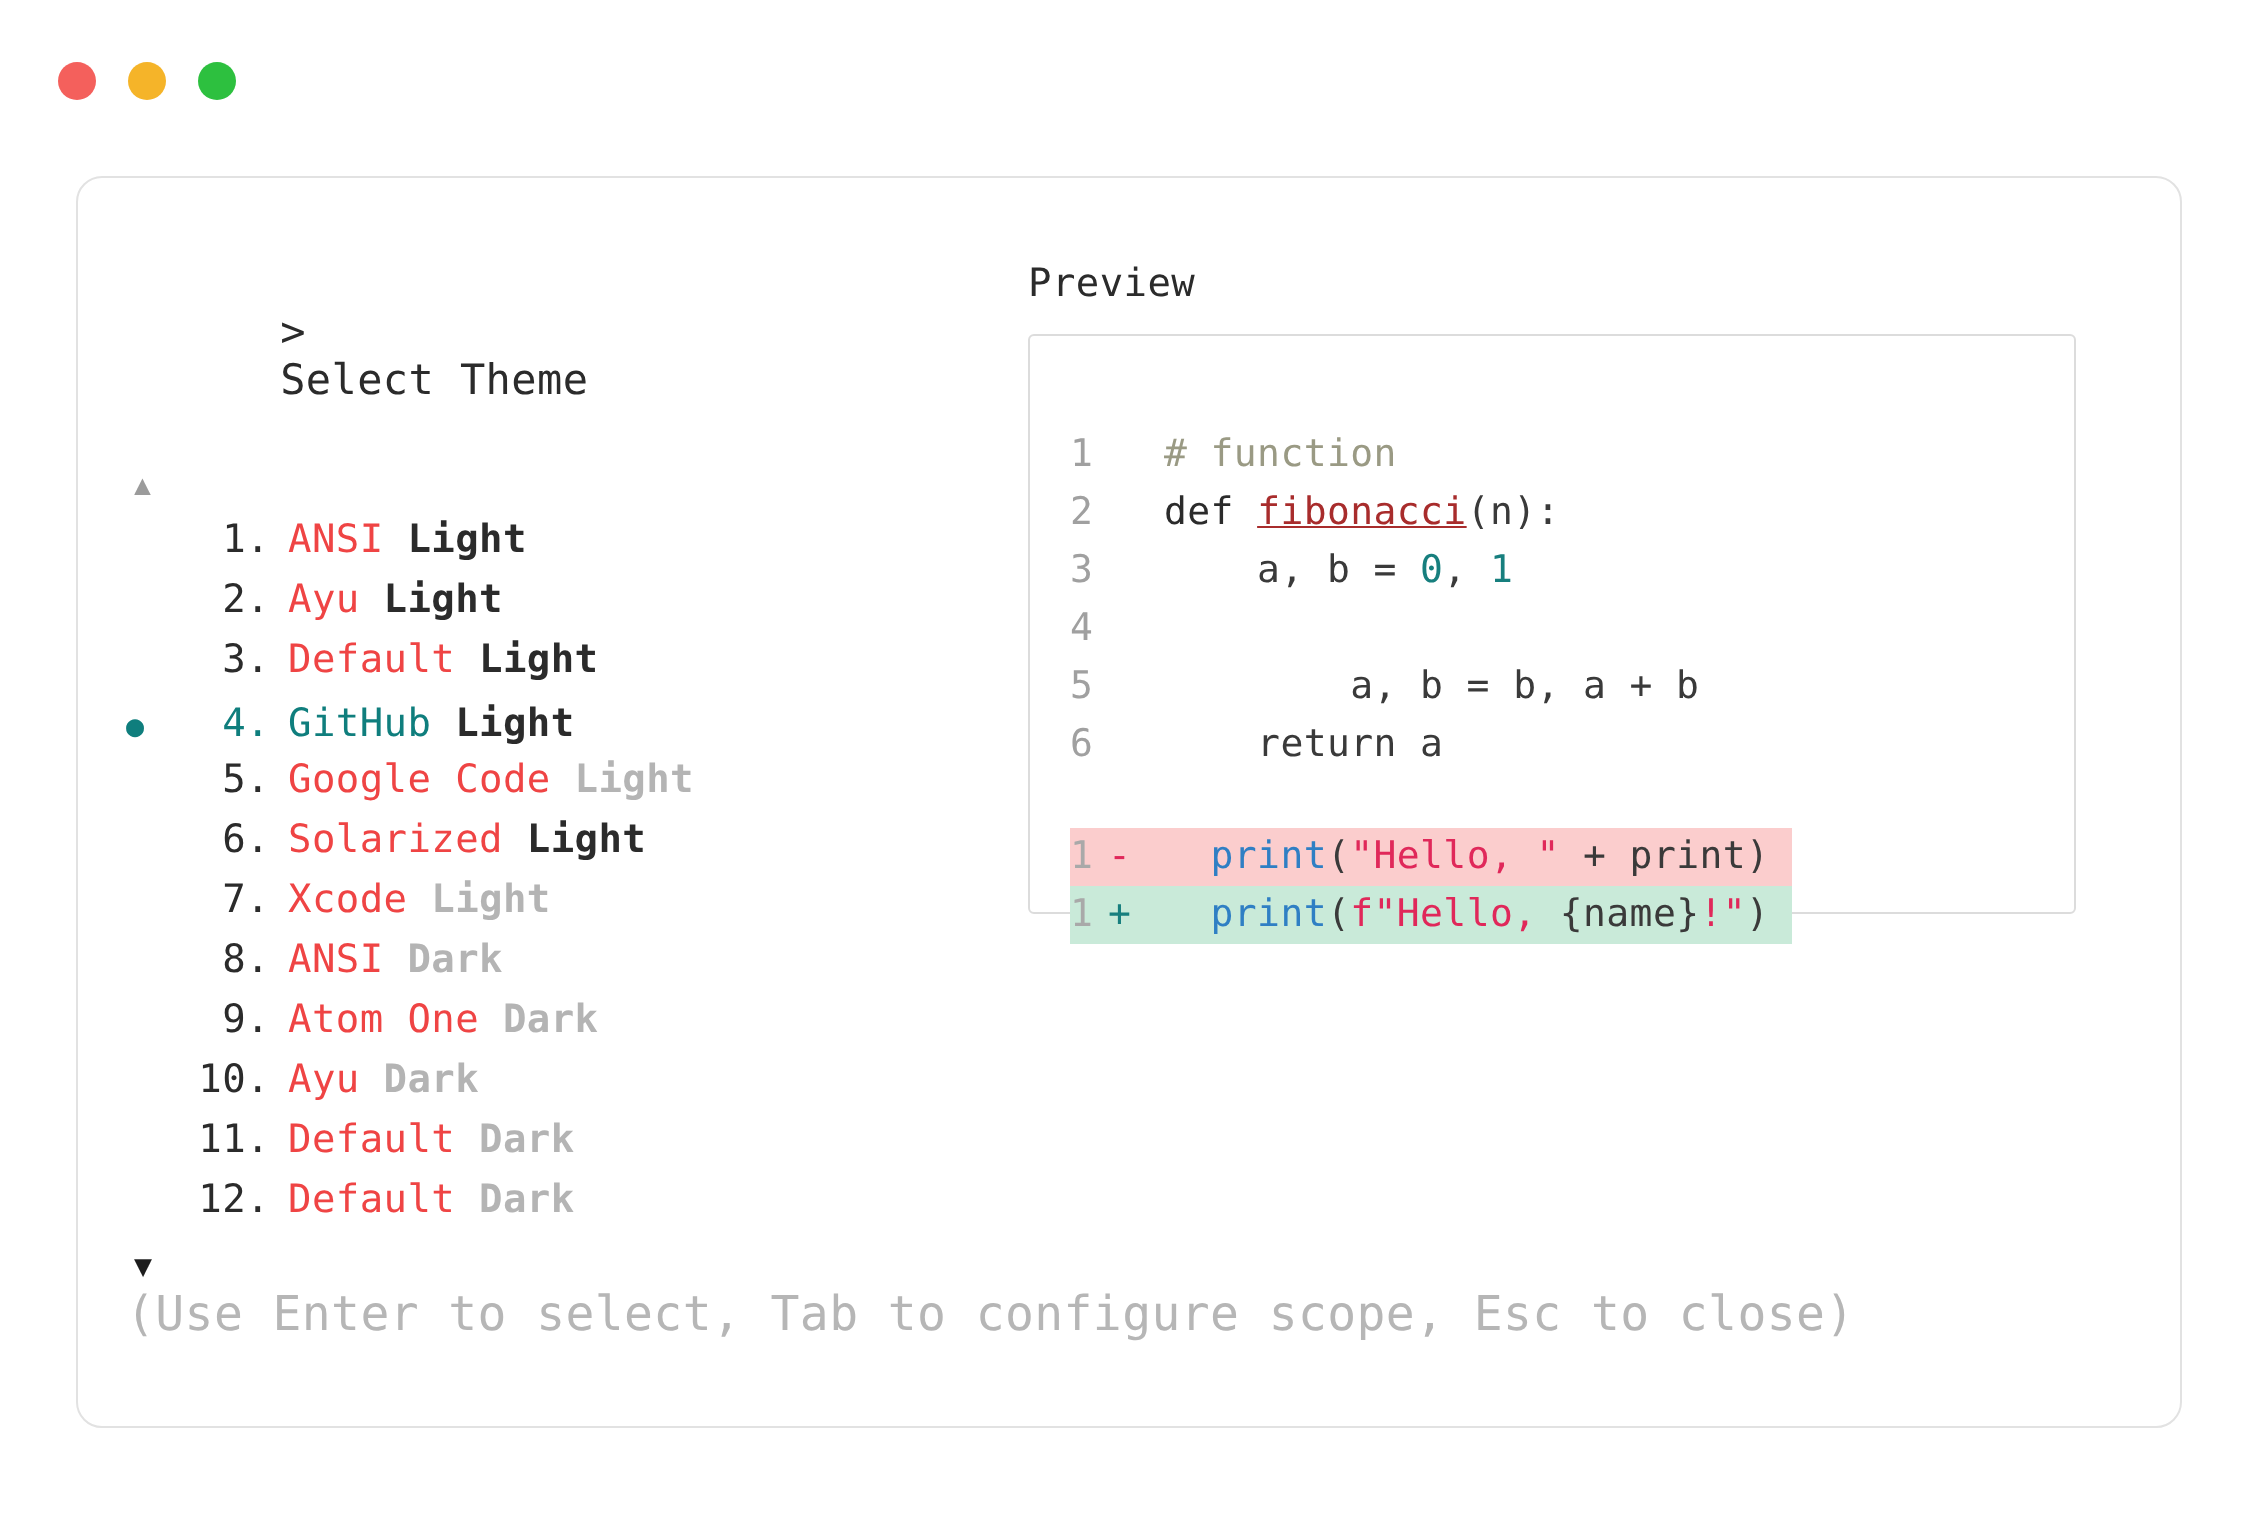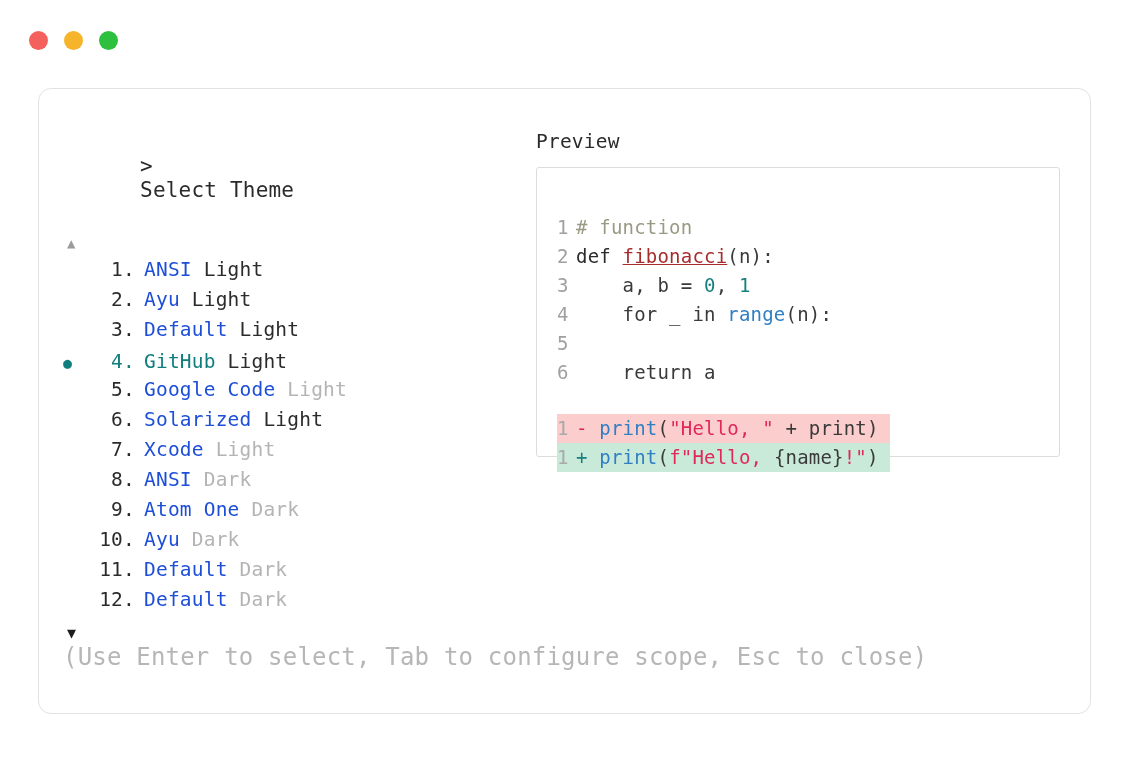--- a/index.html
+++ b/index.html
@@ -84,22 +84,22 @@
     font-size: 15px;
     color: #0f7e7d;
     line-height: 30px;
   }
   .idx-cell {
     width: 44px;
     flex: 0 0 44px;
     text-align: right;
     color: #2b2b2b;
   }
-  .name-cell { color: #1d4ed8; padding-left: 9px; }
-  .variant-cell { color: #b4b4b4; }
+  .name-cell { color: #ef4444; padding-left: 9px; }
+  .variant-cell { color: #b4b4b4; font-weight: bold; }
   .theme-row.selected .idx-cell,
   .theme-row.selected .name-cell,
   .theme-row.selected .variant-cell { color: #0f7e7d; }
   .theme-row .variant-cell.strong { color: #2b2b2b; }
 
   #scroll-down-arrow {
     margin-top: 8px;
     margin-left: 4px;
     font-size: 15px;
     line-height: 15px;
@@ -111,21 +111,21 @@
     top: 554px;
     font-size: 24px;
     letter-spacing: 0.2px;
     color: #b6b6b6;
     white-space: pre;
   }
 
   
   #right-pane {
     position: absolute;
-    left: 497px;
+    left: 475px;
     top: 41px;
     width: 530px;
   }
   #preview-label {
     font-size: 19.5px;
     color: #2b2b2b;
     letter-spacing: 0.2px;
   }
   #preview-box {
     margin-top: 14px;
@@ -152,21 +152,21 @@
     display: flex;
     align-items: center;
   }
   .ln {
     color: #a0a0a0;
     width: 10px;
     flex: 0 0 10px;
     text-align: right;
     margin-right: 9px;
   }
-  .code-text { color: #3a3a3a; }
+  .code-text { color: #3a3a3a; margin-left: 28px; }
   .tok-comment { color: #9a9a84; }
   .tok-kw      { color: #2b2b2b; }
   .tok-fn      { color: #a82c2c; text-decoration: underline; }
   .tok-num     { color: #177f7e; }
   .tok-builtin { color: #2f7fc4; }
   .tok-str     { color: #e0285a; }
   .tok-plain   { color: #3a3a3a; }
 
   .diff-gap { height: 27px; }
   .diff-line {
@@ -224,22 +224,22 @@
 
   <div id="hint-text">(Use Enter to select, Tab to configure scope, Esc to close)</div>
 
   <div id="right-pane">
     <div id="preview-label">Preview</div>
     <div id="preview-box">
       <div id="code-area">
           <div class="code-line"><span class="ln">1</span><span class="code-text"><span class="tok-comment"># function</span></span></div>
           <div class="code-line"><span class="ln">2</span><span class="code-text"><span class="tok-kw">def </span><span class="tok-fn">fibonacci</span><span class="tok-plain">(n):</span></span></div>
           <div class="code-line"><span class="ln">3</span><span class="code-text"><span class="tok-plain">    a, b = </span><span class="tok-num">0</span><span class="tok-plain">, </span><span class="tok-num">1</span></span></div>
-          <div class="code-line"><span class="ln">4</span><span class="code-text"><span class="tok-plain">    for _ in </span><span class="tok-builtin">range</span><span class="tok-plain">(n):</span></span></div>
-          <div class="code-line"><span class="ln">5</span></div>
+          <div class="code-line"><span class="ln">4</span></div>
+          <div class="code-line"><span class="ln">5</span><span class="code-text"><span class="tok-plain">        a, b = b, a + b</span></span></div>
           <div class="code-line"><span class="ln">6</span><span class="code-text"><span class="tok-plain">    return a</span></span></div>
           <div class="diff-gap"></div>
           <div class="diff-line del" style="background: rgb(251, 205, 205);"><span class="ln">1</span><span class="sign-del">- </span><span class="code-text"><span class="tok-builtin">print</span><span class="tok-plain">(</span><span class="tok-str">"Hello, "</span><span class="tok-plain"> + print)</span></span><span> </span></div>
           <div class="diff-line add" style="background: rgb(201, 234, 217);"><span class="ln">1</span><span class="sign-add">+ </span><span class="code-text"><span class="tok-builtin">print</span><span class="tok-plain">(</span><span class="tok-str">f"Hello, </span><span class="tok-plain">{name}</span><span class="tok-str">!"</span><span class="tok-plain">)</span></span><span> </span></div>
         </div>
     </div>
   </div>
 
 </div>
 

